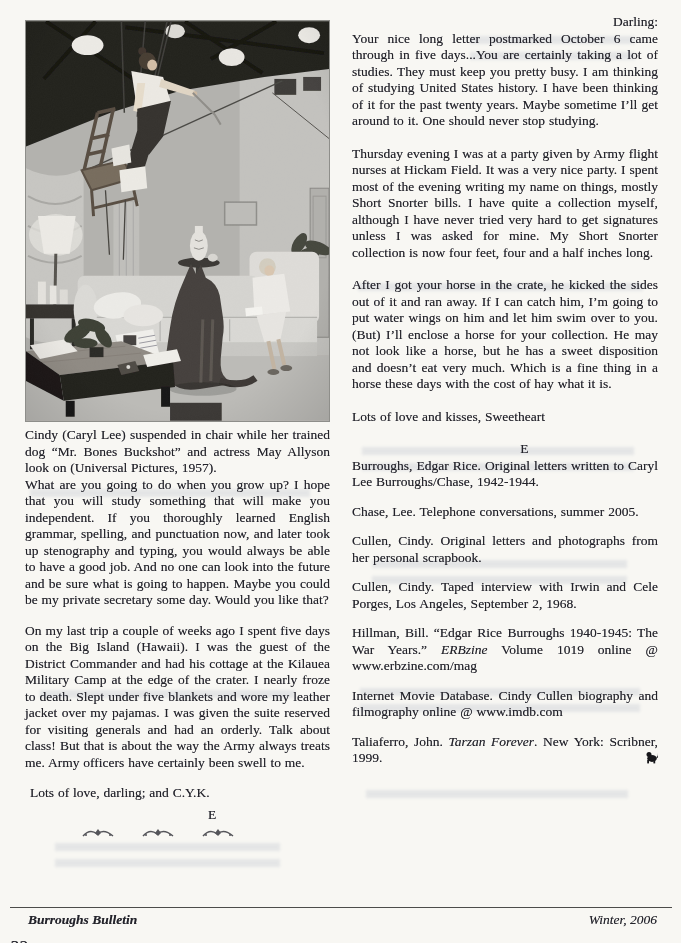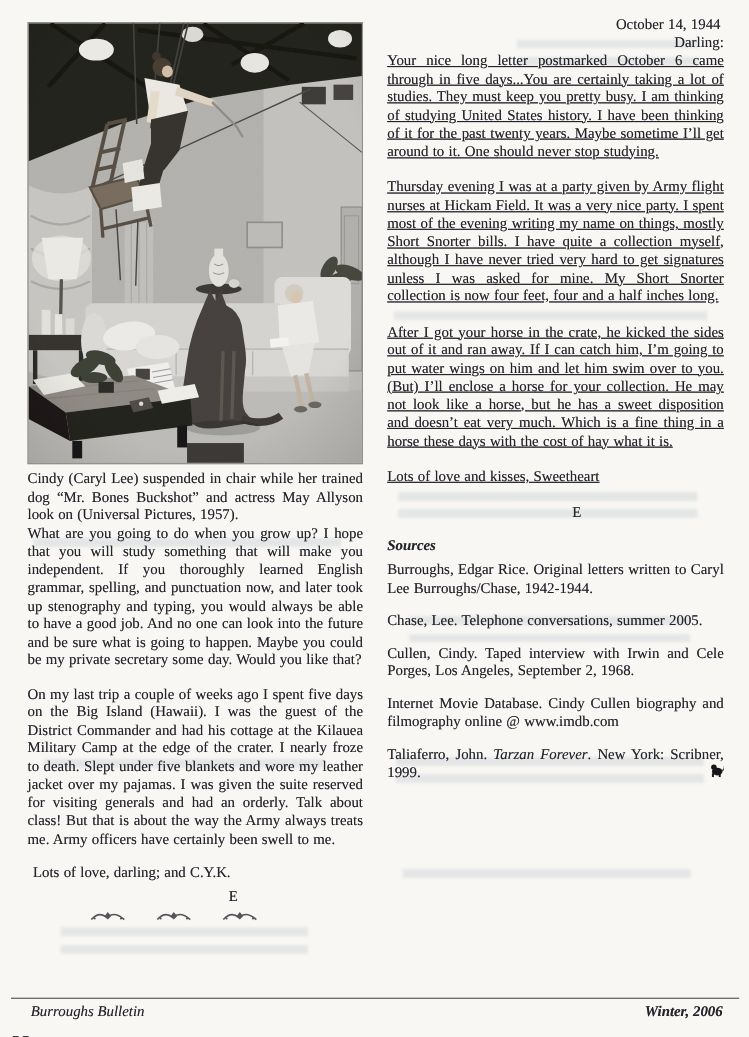--- a/index.html
+++ b/index.html
@@ -13,30 +13,30 @@
   figure svg{display:block;}
   .caption{margin:5px 0 0;line-height:16.5px;}
   .frag{margin:18px 0 14px;}
   .lp{margin-bottom:14px;}
   .closing{margin:5px;}
   .sig{margin:0;padding-left:60%;text-align:left;}
   .sig-right{margin:0;padding-left:55%;text-align:left;}
   .ornaments{display:flex;justify-content:center;gap:26px;margin:4px 40px 0 0;}
   .date{text-align:right;margin:0;padding-right:3px;}
   .salutation{margin:0;text-align:right;}
-  .letter-par{margin-bottom:16px;text-decoration:underline;}
+  .letter-par{margin-bottom:16px;}
   .sources-heading{font-size:13.5px;font-style:italic;font-weight:bold;margin:14px 0 6px;}
   .sources-list{position:relative;}
   .sources-list p{margin:0 0 13px;}
   .sources-list p:last-child{margin-bottom:0;}
   .ape{position:absolute;right:0;bottom:-1px;}
   .footer-rule{position:absolute;left:10px;right:9px;top:907px;border-top:1.4px solid #4c4c4a;}
-  .footer-left{position:absolute;left:28px;top:912px;font-size:13.5px;font-style:italic;font-weight:normal;}
+  .footer-left{position:absolute;left:28px;top:912px;font-size:13.5px;font-style:italic;font-weight:bold;}
   .footer-center{position:absolute;left:0;right:0;top:938px;font-size:18px;}
-  .footer-right{position:absolute;right:24px;top:912px;font-size:13.5px;font-style:italic;font-weight:bold;}
+  .footer-right{position:absolute;right:24px;top:912px;font-size:13.5px;font-style:italic;font-weight:normal;}
   .ghost{position:absolute;pointer-events:none;opacity:.12;filter:blur(1.4px);
          background:repeating-linear-gradient(180deg,#5d6c8e 0 8px,transparent 8px 16px);}
 </style>
 </head>
 <body>
 
 <div class="page">
 
   <div class="ghost" style="left:470px;top:36px;width:165px;height:26px;"></div>
   <div class="ghost" style="left:358px;top:283px;width:285px;height:12px;"></div>
@@ -210,34 +210,34 @@
       <svg width="34" height="12" viewBox="0 0 34 12">
           <path d="M2,9 Q9,1 16,7 Q23,1 32,9" stroke="#55555a" stroke-width="1.4" fill="none"></path>
           <path d="M14,6 l3,-4 l3,4 l-3,3 z" fill="#55555a"></path>
           <circle cx="5" cy="8" r="1" fill="#55555a"></circle>
           <circle cx="29" cy="8" r="1" fill="#55555a"></circle>
         </svg>
     </div>
   </div>
 
   <div class="col-right">
-    <p class="date">October 14, 1944</p>
     <p class="salutation">Darling:</p>
     <div>
         <p class="letter-par"><span>Your nice long letter postmarked October 6 came through in five days...You are certainly taking a lot of studies.  They must keep you pretty busy.  I am thinking of studying United States history.  I have been thinking of it for the past twenty years.  Maybe sometime I’ll get around to it. One should never stop studying.</span></p>
         <p class="letter-par"><span>Thursday evening I was at a party given by Army flight nurses at Hickam Field.  It was a very nice party.  I spent most of the evening writing my name on things, mostly Short Snorter bills.  I have quite a collection myself, although I have never tried very hard to get signatures unless I was asked for mine.  My Short Snorter collection is now four feet, four and a half inches long.</span></p>
         <p class="letter-par"><span>After I got your horse in the crate, he kicked the sides out of it and ran away.  If I can catch him, I’m going to put water wings on him and let him swim over to you. (But) I’ll enclose a horse for your collection.  He may not look like a horse, but he has a sweet disposition and doesn’t eat very much.  Which is a fine thing in a horse these days with the cost of hay what it is.</span></p>
         <p class="letter-par"><span>Lots of love and kisses, Sweetheart</span></p>
       </div>
     <p class="sig-right">E</p>
-    <h3 class="sources-heading">Sources</h3>
     <div class="sources-list">
       <p class="source-entry"><span>Burroughs, Edgar Rice. Original letters written to Caryl Lee Burroughs/Chase, 1942-1944.</span></p>
         <p class="source-entry"><span>Chase, Lee. Telephone conversations, summer 2005.</span></p>
+        <p class="source-entry"><span>Cullen, Cindy. Original letters and photographs from her personal scrapbook.</span></p>
         <p class="source-entry"><span>Cullen, Cindy. Taped interview with Irwin and Cele Porges, Los Angeles, September 2, 1968.</span></p>
+        <p class="source-entry"><span>Hillman, Bill. “Edgar Rice Burroughs 1940-1945: The War Years.” </span><i>ERBzine</i><span> Volume 1019 online @ www.erbzine.com/mag</span></p>
         <p class="source-entry"><span>Internet Movie Database. Cindy Cullen biography and filmography online @ www.imdb.com</span></p>
         <p class="source-entry"><span>Taliaferro, John. </span><i>Tarzan Forever</i><span>. New York: Scribner, 1999.</span></p>
         <span class="ape">
         <svg width="14" height="14" viewBox="0 0 14 14">
             <g fill="#17171a">
               <circle cx="5" cy="4.6" r="2.5"></circle>
               <ellipse cx="8" cy="8.4" rx="4.8" ry="3.5"></ellipse>
               <rect x="3.2" y="10" width="1.8" height="3.4"></rect>
               <rect x="9.4" y="10" width="1.8" height="3.4"></rect>
               <path d="M12.2,7.2 q2.2,-1 1.6,-3.4 l1,0 q0.6,2.8 -1.8,4.2 z"></path>

